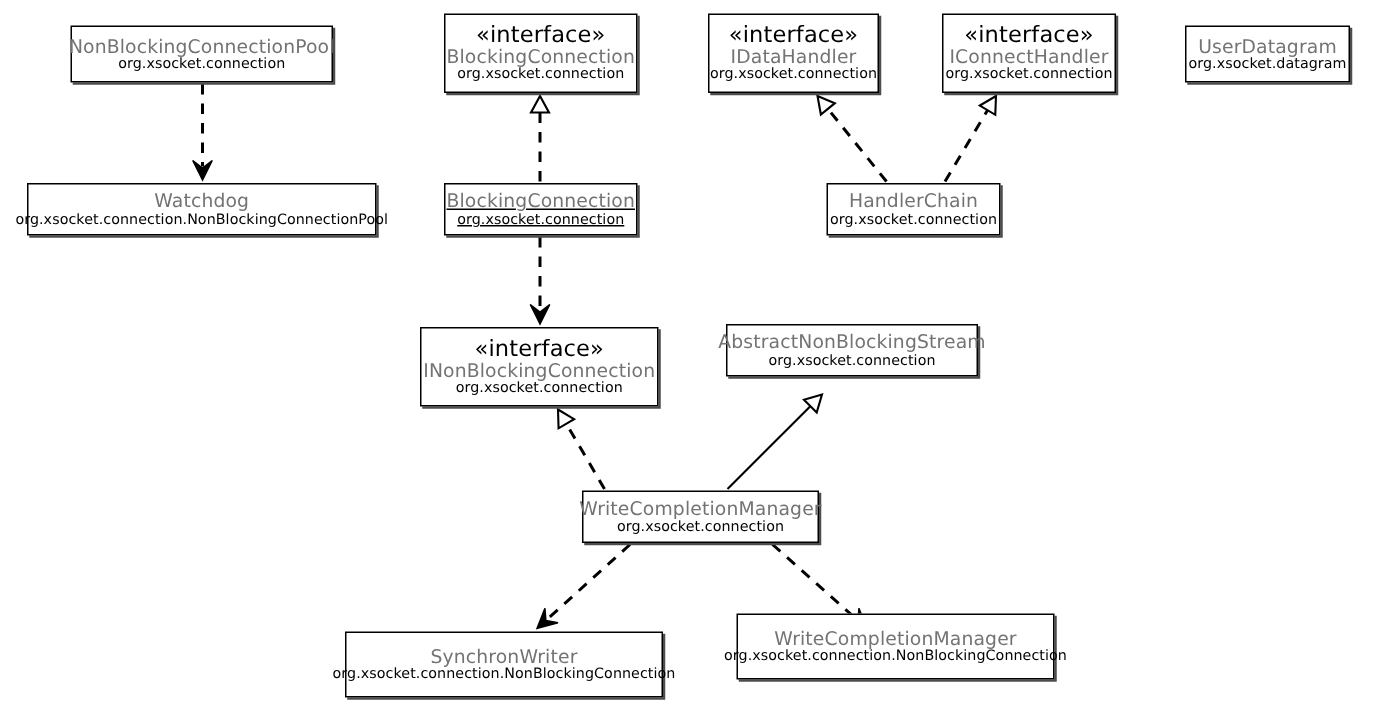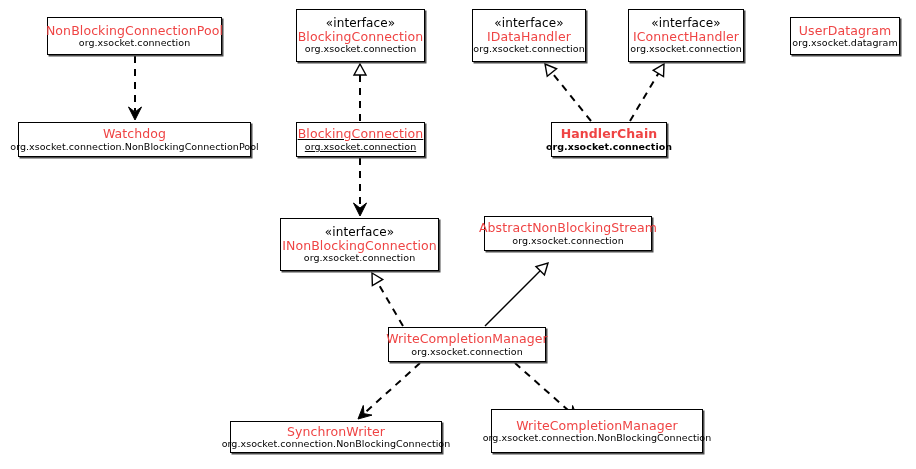--- a/index.html
+++ b/index.html
@@ -31,28 +31,28 @@
     box-shadow: 1.5px 1.5px 0 0 #4d4d4d;
     display: flex;
     flex-direction: column;
     align-items: center;
     justify-content: center;
     text-align: center;
     line-height: 1.05;
     cursor: default;
   }
   .uml-stereotype {
-    font-size: 12px;
+    font-size: 15px;
     color: #000000;
     white-space: nowrap;
     letter-spacing: 0.1px;
   }
   .uml-name {
     font-size: 12.5px;
-    color: #ef4444;
+    color: #737373;
     white-space: nowrap;
     letter-spacing: 0.1px;
   }
   .uml-pkg {
     font-size: 9.5px;
     color: #000000;
     white-space: nowrap;
     margin-top: 1px;
     letter-spacing: 0.05px;
   }
@@ -124,38 +124,38 @@
         <div class="uml-pkg">org.xsocket.datagram</div>
       </div>
       <div class="uml-node" style="left: 18px; top: 122px; width: 233px; height: 35px; background: rgb(255, 255, 255); border-color: rgb(0, 0, 0); box-shadow: rgb(77, 77, 77) 1.5px 1.5px 0px 0px;">
         <div class="uml-name">Watchdog</div>
         <div class="uml-pkg">org.xsocket.connection.NonBlockingConnectionPool</div>
       </div>
       <div class="uml-node" style="left: 296px; top: 122px; width: 129px; height: 35px; background: rgb(255, 255, 255); border-color: rgb(0, 0, 0); box-shadow: rgb(77, 77, 77) 1.5px 1.5px 0px 0px; text-decoration: underline;">
         <div class="uml-name">BlockingConnection</div>
         <div class="uml-pkg">org.xsocket.connection</div>
       </div>
-      <div class="uml-node" style="left: 551px; top: 122px; width: 116px; height: 35px; background: rgb(255, 255, 255); border-color: rgb(0, 0, 0); box-shadow: rgb(77, 77, 77) 1.5px 1.5px 0px 0px; font-weight: bold;">
+      <div class="uml-node" style="left: 551px; top: 122px; width: 116px; height: 35px; background: rgb(255, 255, 255); border-color: rgb(0, 0, 0); box-shadow: rgb(77, 77, 77) 1.5px 1.5px 0px 0px;">
         <div class="uml-name">HandlerChain</div>
         <div class="uml-pkg">org.xsocket.connection</div>
       </div>
       <div class="uml-node" style="left: 280px; top: 218px; width: 159px; height: 53px; background: rgb(255, 255, 255); border-color: rgb(0, 0, 0); box-shadow: rgb(77, 77, 77) 1.5px 1.5px 0px 0px;">
         <div class="uml-stereotype">«interface»</div>
         <div class="uml-name">INonBlockingConnection</div>
         <div class="uml-pkg">org.xsocket.connection</div>
       </div>
       <div class="uml-node" style="left: 484px; top: 216px; width: 168px; height: 35px; background: rgb(255, 255, 255); border-color: rgb(0, 0, 0); box-shadow: rgb(77, 77, 77) 1.5px 1.5px 0px 0px;">
         <div class="uml-name">AbstractNonBlockingStream</div>
         <div class="uml-pkg">org.xsocket.connection</div>
       </div>
       <div class="uml-node" style="left: 388px; top: 327px; width: 158px; height: 35px; background: rgb(255, 255, 255); border-color: rgb(0, 0, 0); box-shadow: rgb(77, 77, 77) 1.5px 1.5px 0px 0px;">
         <div class="uml-name">WriteCompletionManager</div>
         <div class="uml-pkg">org.xsocket.connection</div>
       </div>
-      <div class="uml-node" style="left: 230px; top: 421px; width: 212px; height: 32px; background: rgb(255, 255, 255); border-color: rgb(0, 0, 0); box-shadow: rgb(77, 77, 77) 1.5px 1.5px 0px 0px;">
+      <div class="uml-node" style="left: 230px; top: 421px; width: 212px; height: 44px; background: rgb(255, 255, 255); border-color: rgb(0, 0, 0); box-shadow: rgb(77, 77, 77) 1.5px 1.5px 0px 0px;">
         <div class="uml-name">SynchronWriter</div>
         <div class="uml-pkg">org.xsocket.connection.NonBlockingConnection</div>
       </div>
       <div class="uml-node" style="left: 491px; top: 409px; width: 212px; height: 44px; background: rgb(255, 255, 255); border-color: rgb(0, 0, 0); box-shadow: rgb(77, 77, 77) 1.5px 1.5px 0px 0px;">
         <div class="uml-name">WriteCompletionManager</div>
         <div class="uml-pkg">org.xsocket.connection.NonBlockingConnection</div>
       </div>
     </div>
 </div>
 

